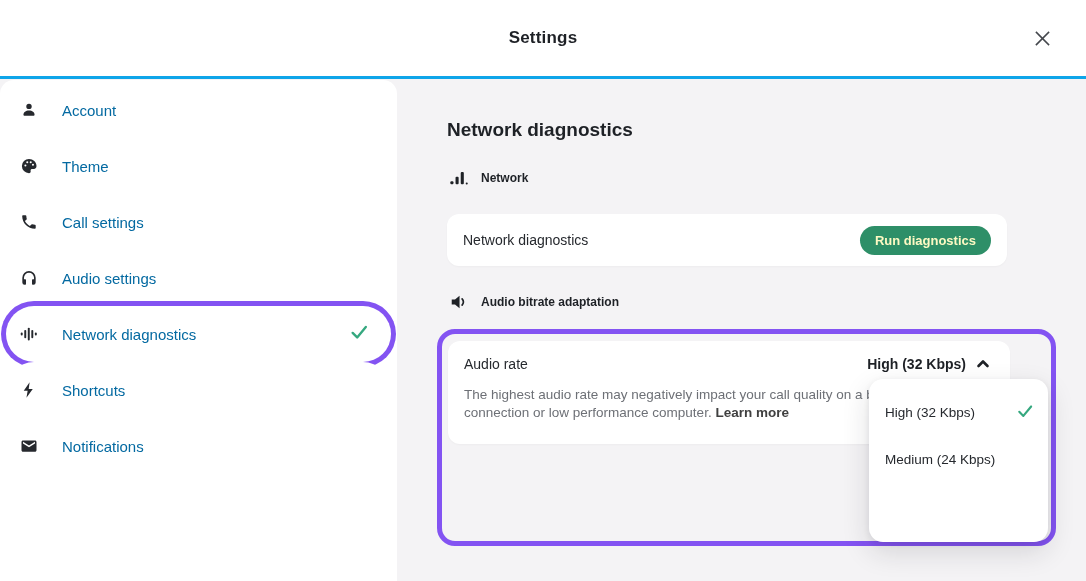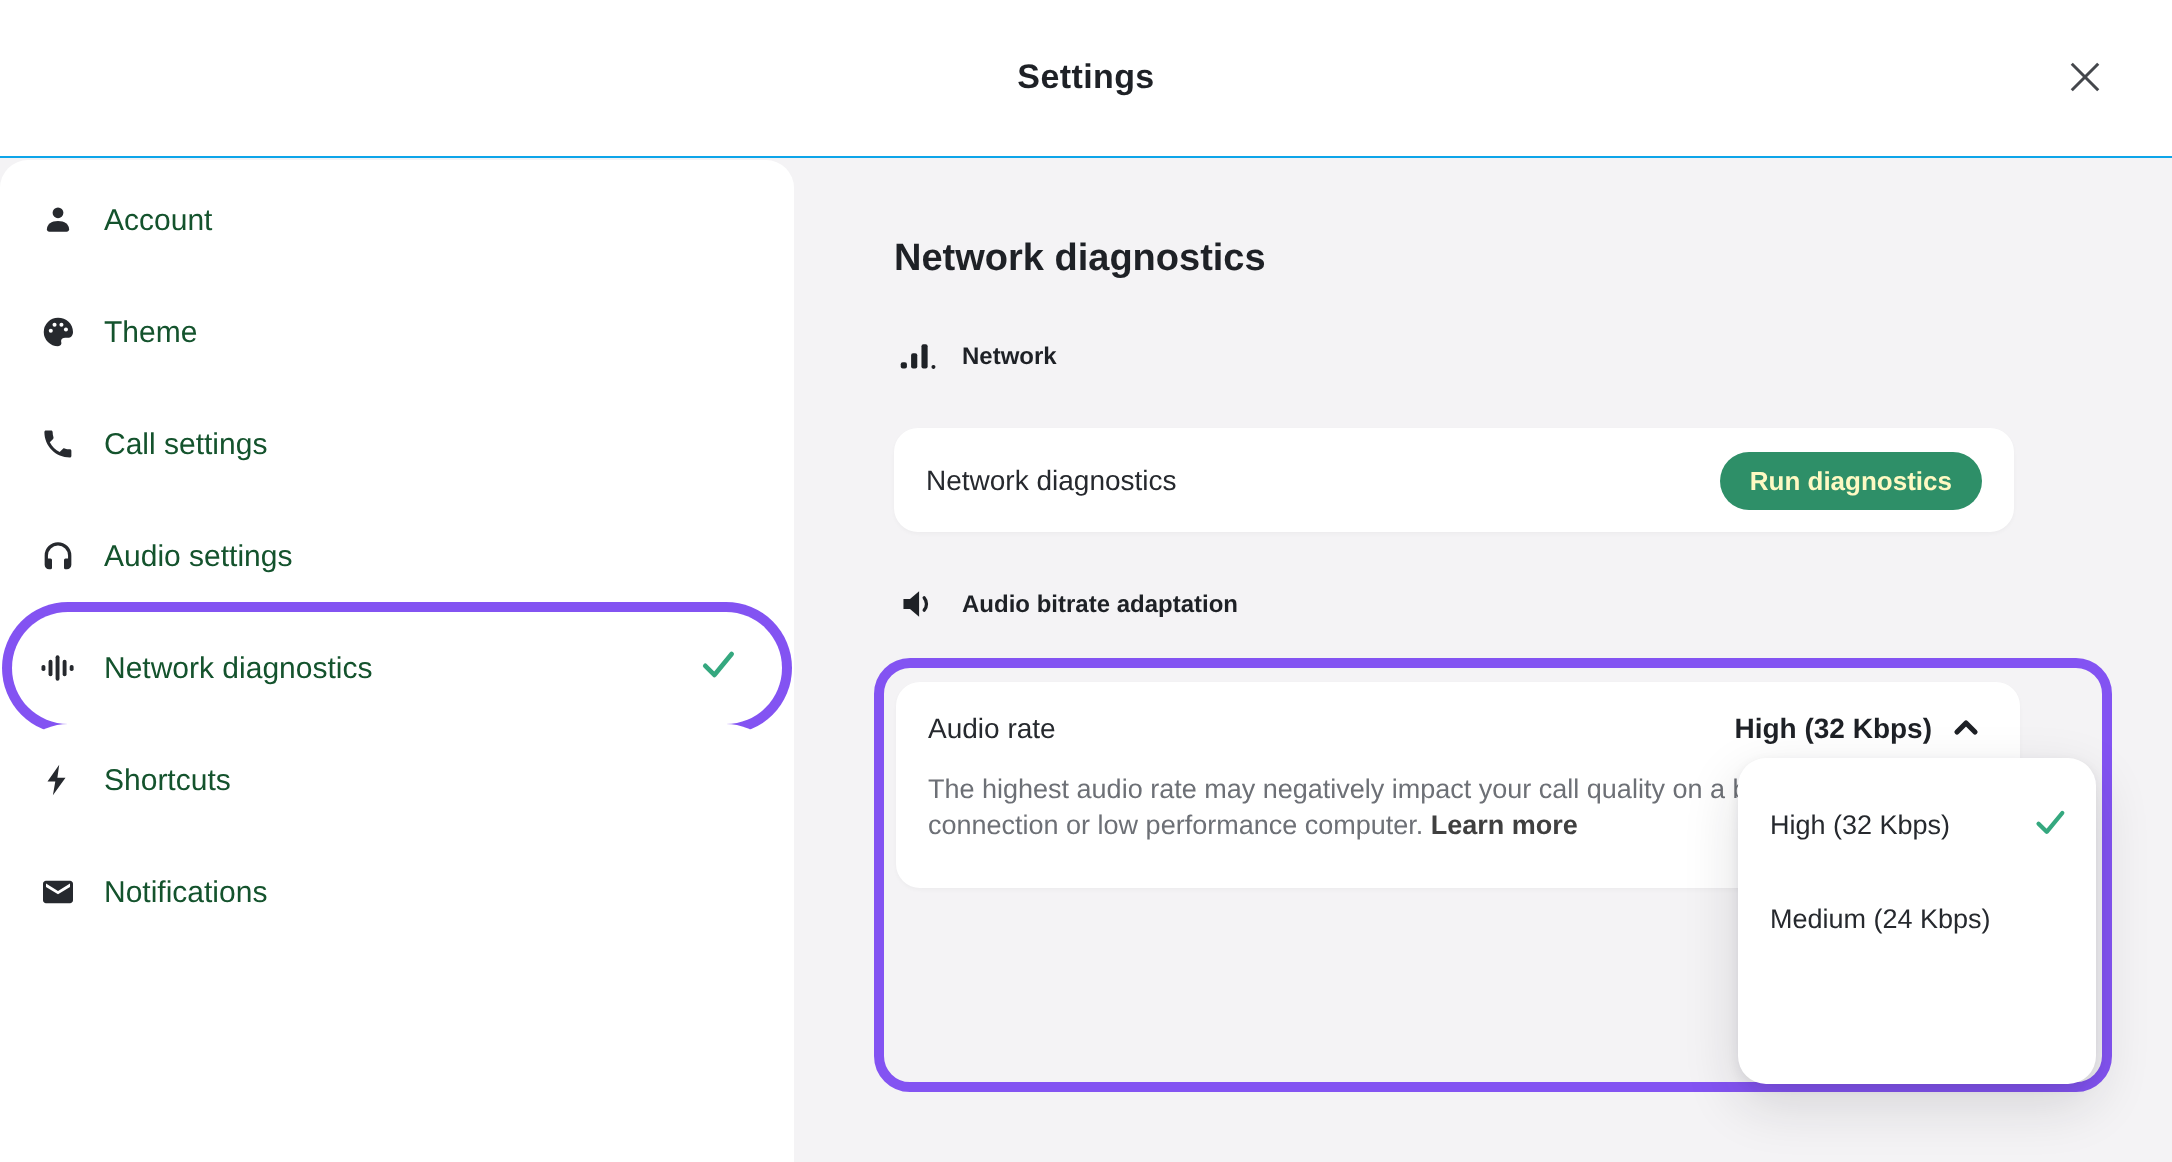--- a/index.html
+++ b/index.html
@@ -3,37 +3,37 @@
 <meta charset="utf-8">
 <style>
   * { margin:0; padding:0; box-sizing:border-box; }
   html,body { width:1086px; height:581px; }
   body { font-family:"Liberation Sans", sans-serif; background:#fff; overflow:hidden; }
 
   .app { position:relative; width:1086px; height:581px; background:#fff; }
 
   
   .header { position:absolute; top:0; left:0; right:0; height:79px; background:#fff;
-            border-bottom:1px solid #0ea5e9; display:flex; align-items:center; justify-content:center; }
+            border-bottom:3px solid #0ea5e9; display:flex; align-items:center; justify-content:center; }
   .header-title { font-size:17px; font-weight:bold; color:#1e2126; letter-spacing:.2px; }
   .close-btn { position:absolute; right:28px; top:22px; width:32px; height:32px; border:none; background:transparent;
                display:flex; align-items:center; justify-content:center; cursor:pointer; }
   .close-btn svg { width:17px; height:17px; stroke:#44474c; stroke-width:1.6; }
 
   
   .content { position:absolute; top:79px; left:0; right:0; bottom:0; background:#f4f3f5; }
 
   
   .sidebar { position:absolute; left:0; top:1px; width:397px; bottom:0; background:#fff;
              border-radius:14px 14px 0 0; padding-top:2px; }
   .side-item { height:56px; margin:0 6px; display:flex; align-items:center; padding:0 14px;
                border-radius:30px; cursor:pointer; background:#fff; }
   .side-item .icn { width:18px; height:18px; display:flex; align-items:center; justify-content:center; color:#26292e; }
   .side-item .icn svg { width:18px; height:18px; fill:currentColor; }
-  .side-item .lbl { margin-left:14px; font-size:15px; color:#14532d; }
+  .side-item .lbl { margin-left:24px; font-size:15px; color:#0369a1; }
   .side-item.active { box-shadow:0 0 0 5px var(--purple); }
   .side-item .check { margin-left:auto; margin-right:8px; display:none; }
   .side-item.active .check { display:block; }
   .check svg { width:20px; height:20px; stroke:var(--teal); stroke-width:2.6; fill:none; stroke-linecap:round; stroke-linejoin:round; }
 
   
   .main { position:absolute; left:397px; top:0; right:0; bottom:0; }
   .page-title { position:absolute; left:50px; top:40px; font-size:19px; font-weight:bold; color:#1e2126; }
 
   .section-head { position:absolute; display:flex; align-items:center; color:#1e2126; }

